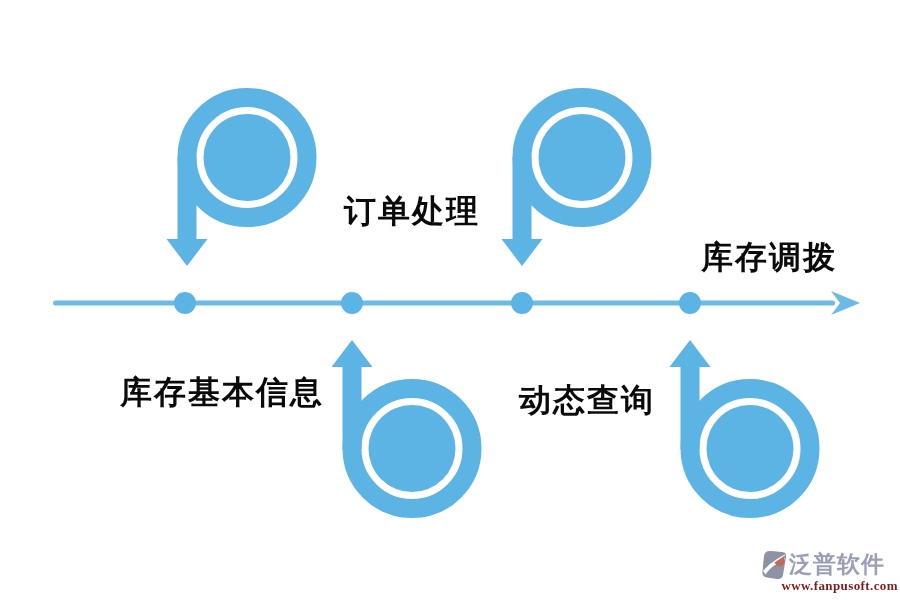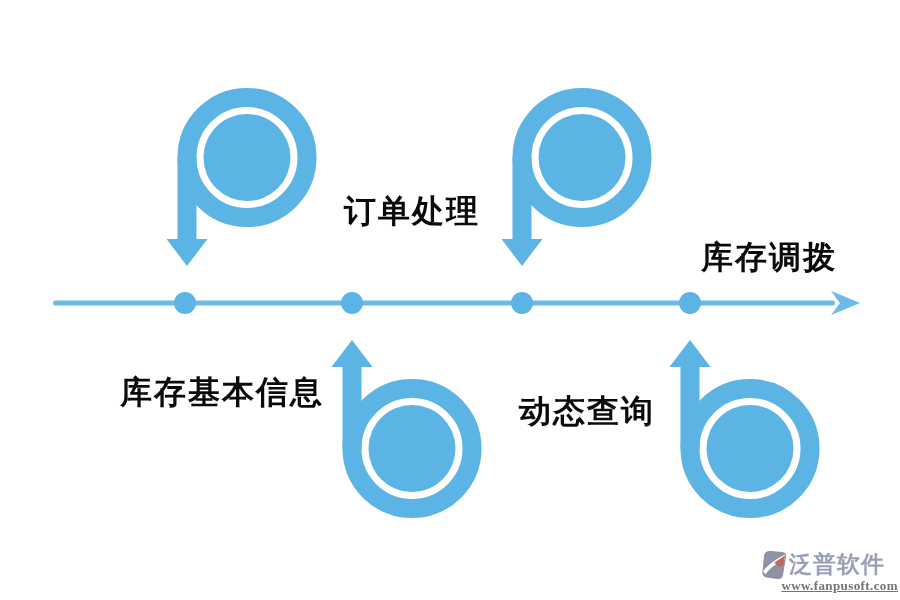--- a/index.html
+++ b/index.html
@@ -31,21 +31,21 @@
     font-size: 32px;
     font-weight: bold;
     letter-spacing: 2px;
     line-height: 36px;
     color: #0a0a0a;
     white-space: nowrap;
   }
   .label-order    { left: 344px; top: 193px; }
   .label-transfer { left: 701px; top: 193px; margin-top: 46px; }
   .label-basic    { left: 72px;  top: 374px; margin-left: 48px; }
-  .label-query    { left: 519px; top: 393px; }
+  .label-query    { left: 519px; top: 382px; }
 
   .watermark {
     position: absolute;
     left: 761px;
     top: 550px;
     width: 137px;
   }
   .watermark-row {
     display: flex;
     align-items: flex-start;
@@ -59,25 +59,24 @@
     letter-spacing: 1px;
     line-height: 28px;
     color: #9a9eb6;
     white-space: nowrap;
   }
   .watermark-url {
     font-family: "Liberation Serif", serif;
     font-size: 13px;
     font-weight: bold;
     letter-spacing: 0.4px;
-    color: #737373;
+    color: #7f1d1d;
     text-align: right;
     margin-top: -2px;
     white-space: nowrap;
-    text-decoration: underline;
   }
 </style>
 </head>
 <body>
 
 <div class="diagram-stage">
 
   <svg class="timeline-svg" width="900" height="600" viewBox="0 0 900 600">
     <defs>
 

